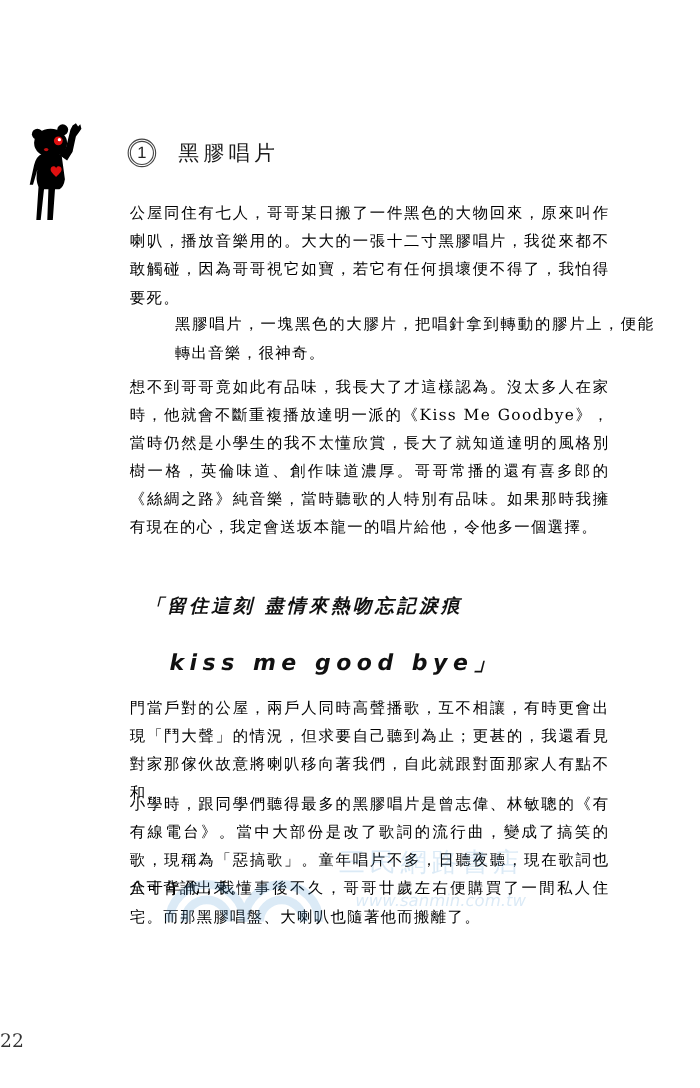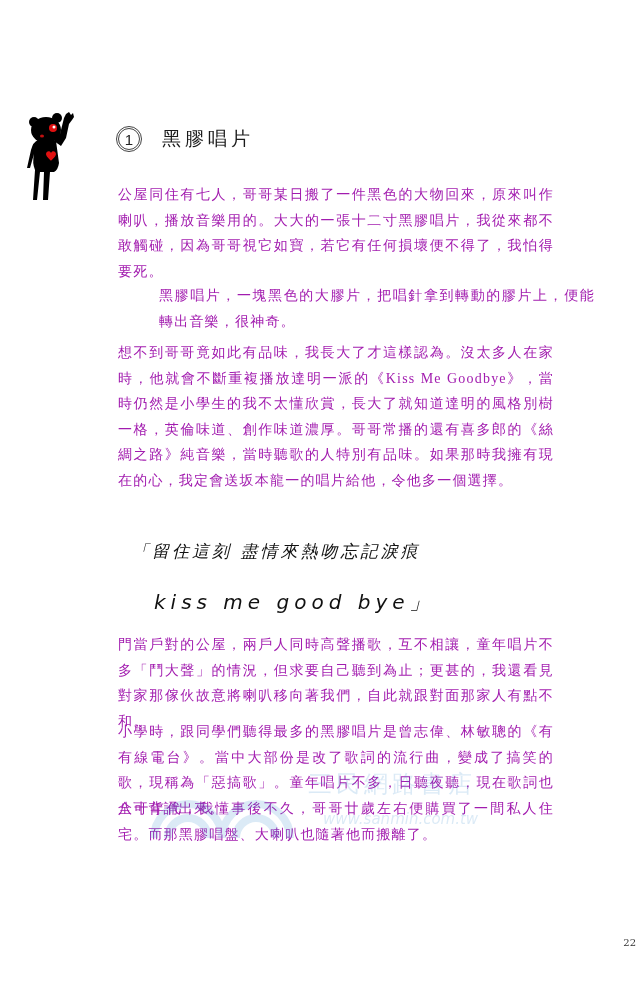--- a/index.html
+++ b/index.html
@@ -56,57 +56,56 @@
       color: #1a1a1a;
       font-weight: 300;
     }
     .body-text {
       position: absolute;
       left: 118px;
       width: 436px;
       font-size: 14px;
       line-height: 25.5px;
       letter-spacing: 1.2px;
-      color: #a21caf;
+      color: #000000;
       margin: 0;
       text-align: justify;
-      font-family: Liberation Serif, serif;
     }
     .p1 { top: 182px; }
     .p2 { top: 283px; margin-left: 41px; }
     .p3 { top: 340px; }
     .p4 { top: 632px; }
     .p5 { top: 719px; }
     .p6 { top: 796px; }
 
     .handwritten {
       position: absolute;
       left: 132px;
       top: 538px;
       font-family: "DejaVu Sans", sans-serif;
       color: #111;
       font-size: 17px;
-      font-weight: 400;
+      font-weight: 700;
       line-height: 27px;
       font-style: italic;
       letter-spacing: 3px;
     }
     .handwritten .line2 {
       padding-left: 22px;
       letter-spacing: 5px;
       font-size: 20px;
       margin-top: 24px;
     }
     .page-number {
       position: absolute;
       top: 937px;
       left: 0;
       width: 636px;
-      text-align: right;
-      font-size: 10px;
+      text-align: left;
+      font-size: 17px;
       color: #333;
     }
     .watermark {
       position: absolute;
       left: 148px;
       top: 768px;
       width: 360px;
       height: 70px;
       opacity: 0.18;
       pointer-events: none;
@@ -171,21 +170,21 @@
 
   <p class="body-text p1">公屋同住有七人，哥哥某日搬了一件黑色的大物回來，原來叫作喇叭，播放音樂用的。大大的一張十二寸黑膠唱片，我從來都不敢觸碰，因為哥哥視它如寶，若它有任何損壞便不得了，我怕得要死。</p>
   <p class="body-text p2">黑膠唱片，一塊黑色的大膠片，把唱針拿到轉動的膠片上，便能轉出音樂，很神奇。</p>
   <p class="body-text p3">想不到哥哥竟如此有品味，我長大了才這樣認為。沒太多人在家時，他就會不斷重複播放達明一派的《Kiss Me Goodbye》，當時仍然是小學生的我不太懂欣賞，長大了就知道達明的風格別樹一格，英倫味道、創作味道濃厚。哥哥常播的還有喜多郎的《絲綢之路》純音樂，當時聽歌的人特別有品味。如果那時我擁有現在的心，我定會送坂本龍一的唱片給他，令他多一個選擇。</p>
 
   <div class="handwritten">
     <div>「留住這刻  盡情來熱吻忘記淚痕</div>
     <div class="line2">kiss   me   good bye」</div>
   </div>
 
-  <p class="body-text p4">門當戶對的公屋，兩戶人同時高聲播歌，互不相讓，童年唱片不多「鬥大聲」的情況，但求要自己聽到為止；更甚的，我還看見對家那傢伙故意將喇叭移向著我們，自此就跟對面那家人有點不和。</p>
+  <p class="body-text p4">門當戶對的公屋，兩戶人同時高聲播歌，互不相讓，有時更會出現「鬥大聲」的情況，但求要自己聽到為止；更甚的，我還看見對家那傢伙故意將喇叭移向著我們，自此就跟對面那家人有點不和。</p>
   <p class="body-text p5">小學時，跟同學們聽得最多的黑膠唱片是曾志偉、林敏聰的《有有線電台》。當中大部份是改了歌詞的流行曲，變成了搞笑的歌，現稱為「惡搞歌」。童年唱片不多，日聽夜聽，現在歌詞也全可背誦出來。</p>
   <p class="body-text p6">八十年代，我懂事後不久，哥哥廿歲左右便購買了一間私人住宅。而那黑膠唱盤、大喇叭也隨著他而搬離了。</p>
 
   <div class="watermark">
     <svg class="watermark-arcs" width="160" height="70" viewBox="0 0 160 70">
       <g fill="none" stroke="#3d8fd0" stroke-width="8">
         <path d="M6 70 A34 34 0 0 1 74 70"></path>
         <path d="M20 70 A20 20 0 0 1 60 70"></path>
         <path d="M74 70 A34 34 0 0 1 142 70"></path>
         <path d="M88 70 A20 20 0 0 1 128 70"></path>

